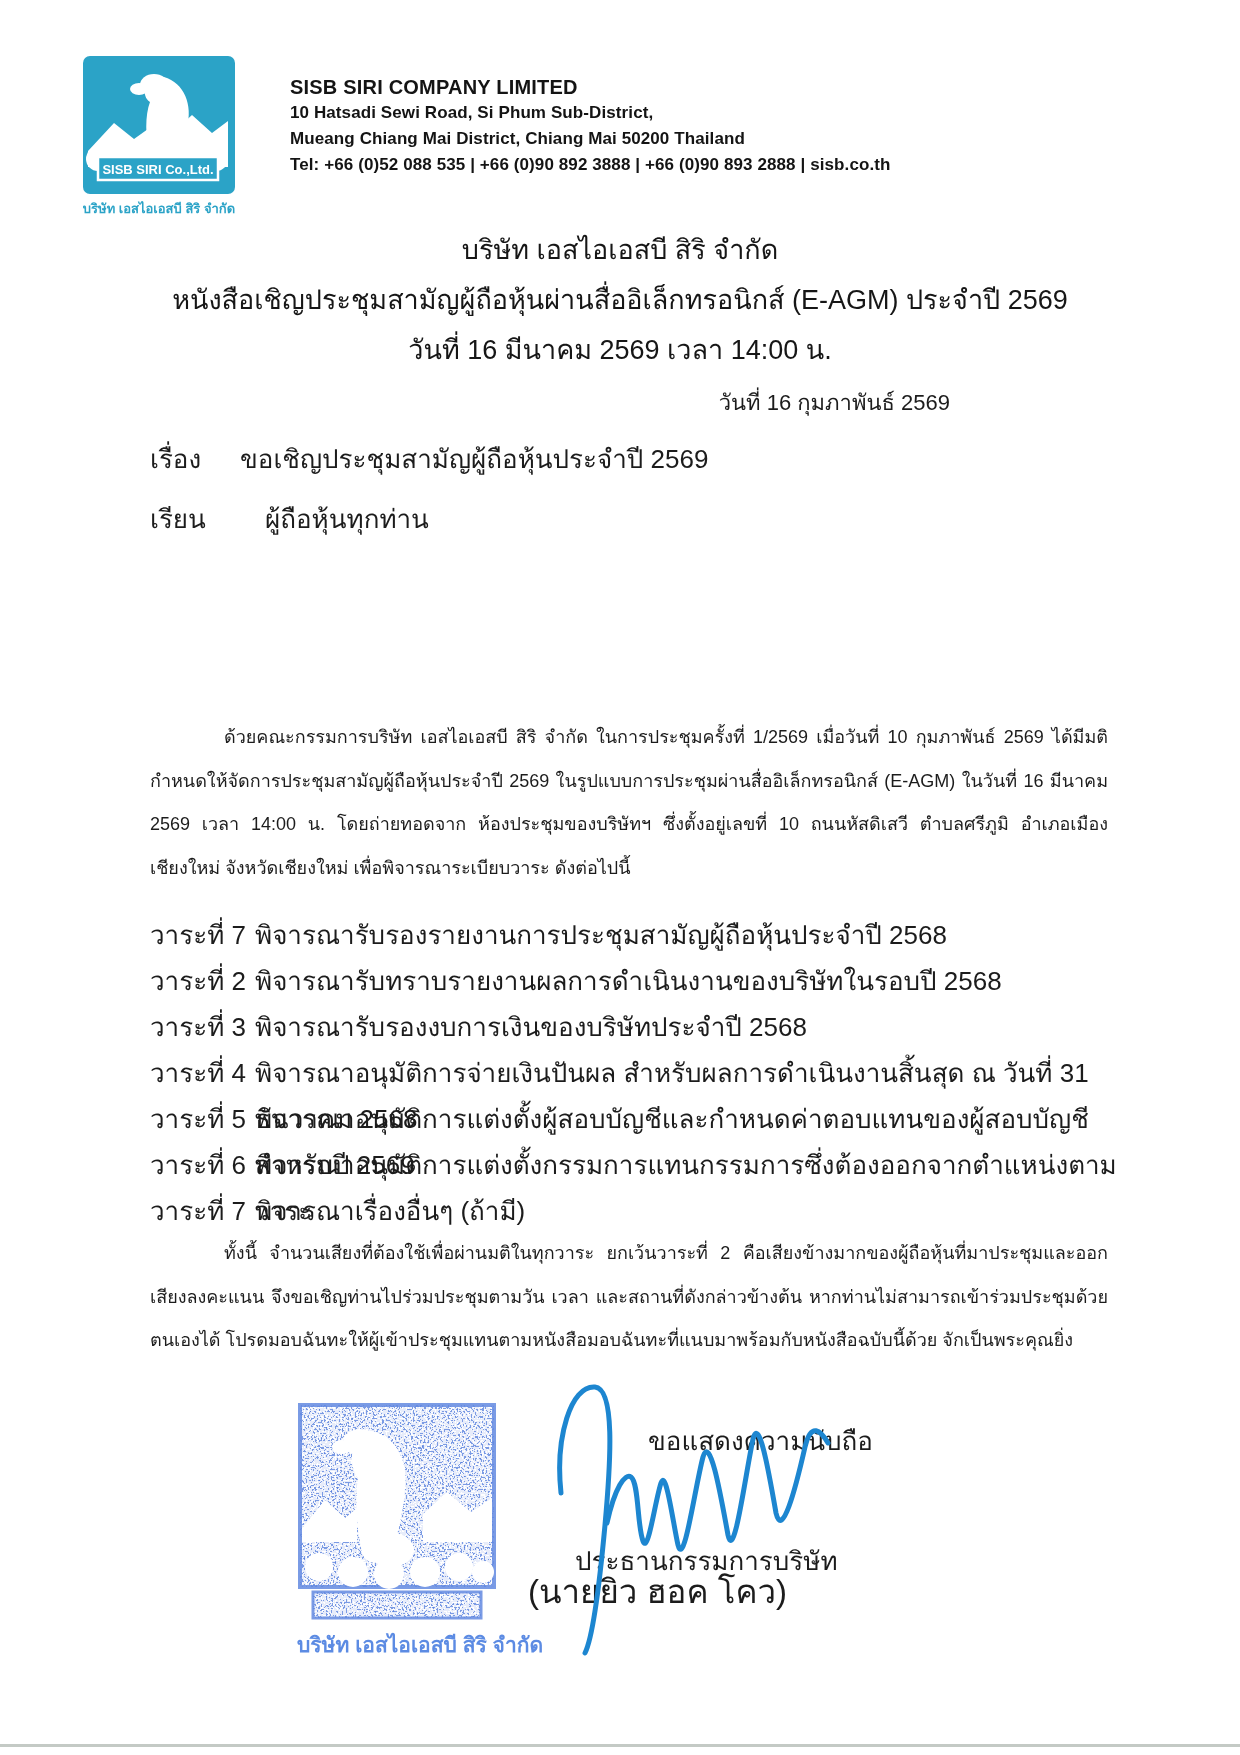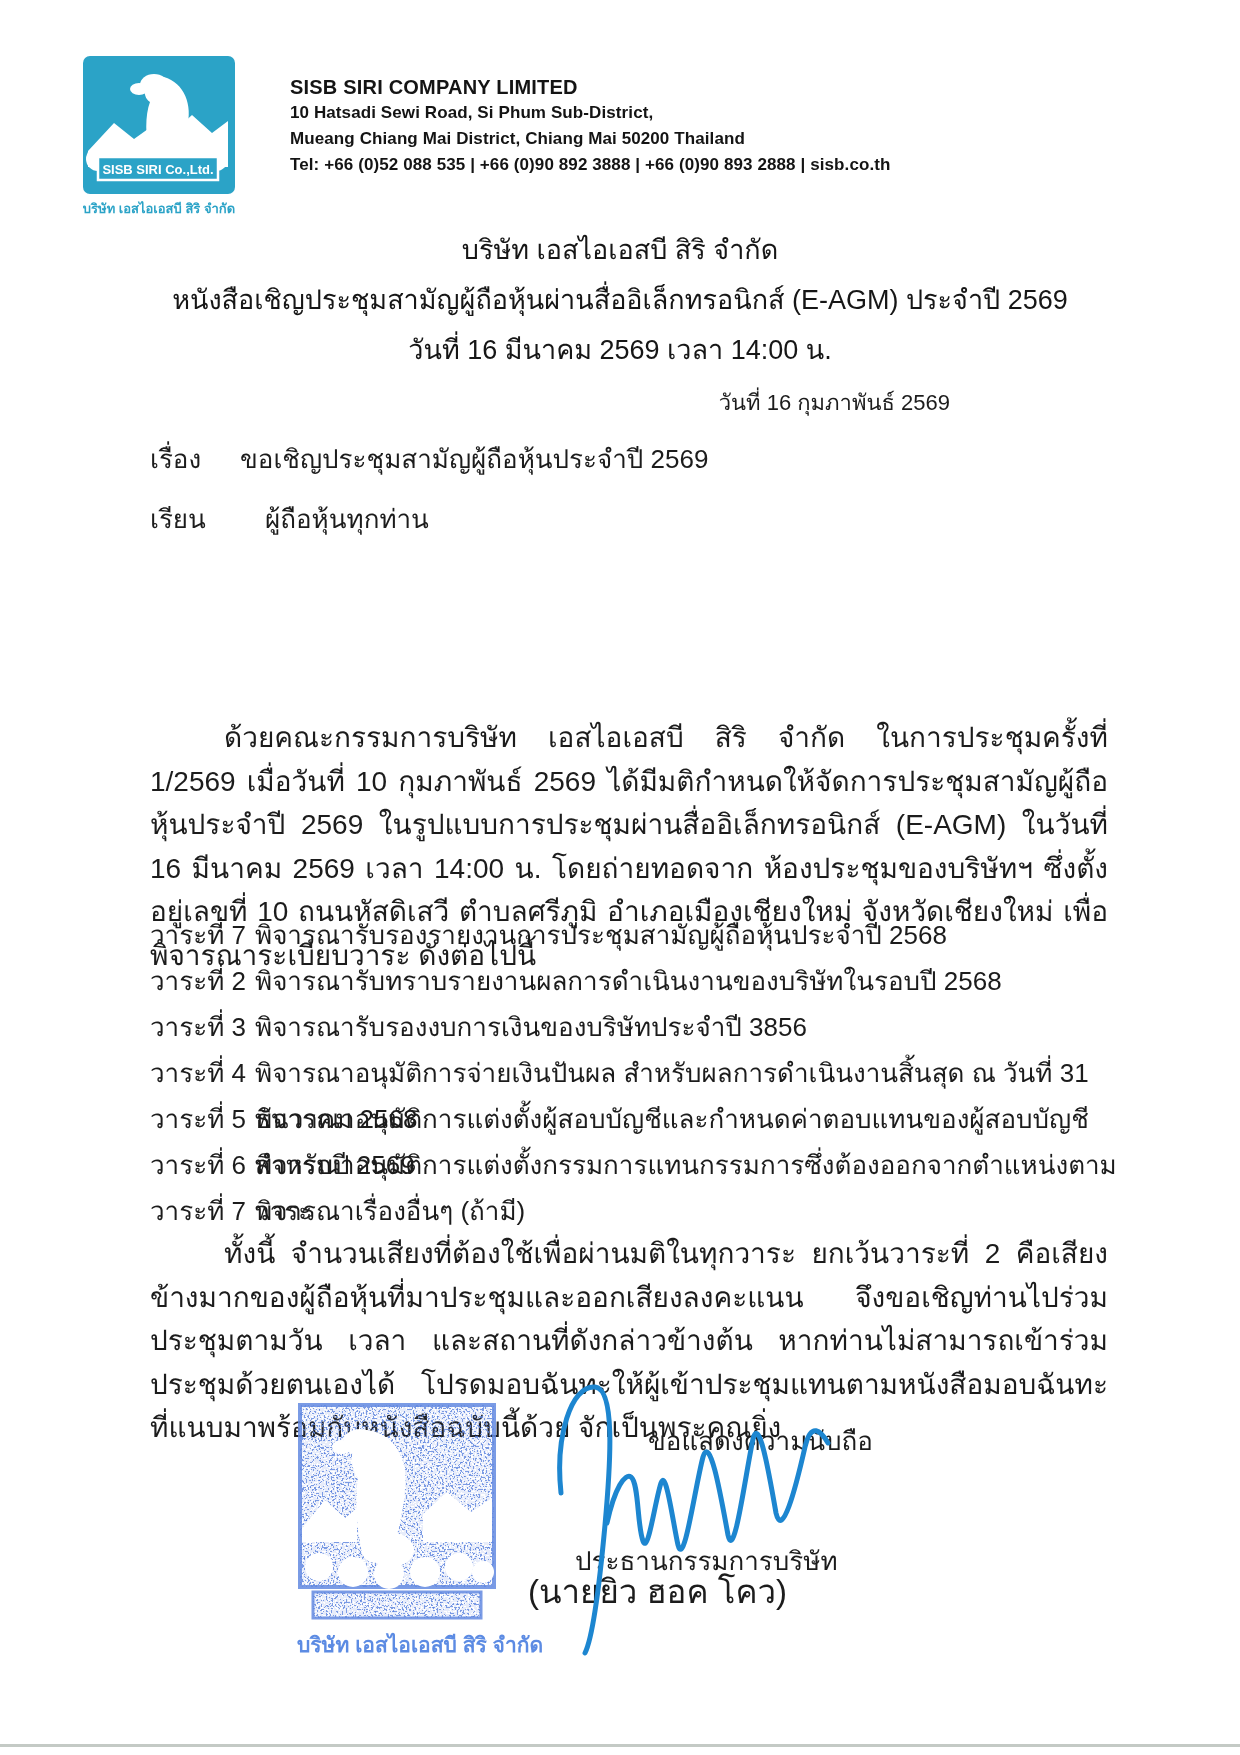--- a/index.html
+++ b/index.html
@@ -31,21 +31,21 @@
   .row-subject{top:438px;}
   .row-subject .field-label{width:90px;}
   .row-to{top:498px;gap:25px;}
   .row-to .field-label{width:90px;}
   .row-attach{top:558px;}
   .row-attach .field-label{width:153px;}
   .attach-list .attach-item{line-height:52px;height:52px;}
   
   .para{
     position:absolute;left:150px;width:958px;
-    font-size:28px;line-height:43.5px;
+    font-size:18px;line-height:43.5px;
     text-align:justify;text-indent:74px;color:#1c1c1c;
   }
   .para-body{top:716px;}
   .para-closing{top:1232px;}
   
   .agenda{position:absolute;left:150px;top:912px;width:970px;}
   .agenda-row{display:flex;height:46px;line-height:46px;font-size:26px;}
   .agenda-label{flex:0 0 105px;}
   .agenda-text{flex:1;}
   
@@ -122,21 +122,21 @@
     <div class="agenda-row">
       <div class="agenda-label">วาระที่ 7</div>
       <div class="agenda-text">พิจารณารับรองรายงานการประชุมสามัญผู้ถือหุ้นประจำปี 2568</div>
     </div>
     <div class="agenda-row">
       <div class="agenda-label">วาระที่ 2</div>
       <div class="agenda-text">พิจารณารับทราบรายงานผลการดำเนินงานของบริษัทในรอบปี 2568</div>
     </div>
     <div class="agenda-row">
       <div class="agenda-label">วาระที่ 3</div>
-      <div class="agenda-text">พิจารณารับรองงบการเงินของบริษัทประจำปี 3856</div>
+      <div class="agenda-text">พิจารณารับรองงบการเงินของบริษัทประจำปี 2568</div>
     </div>
     <div class="agenda-row">
       <div class="agenda-label">วาระที่ 4</div>
       <div class="agenda-text">พิจารณาอนุมัติการจ่ายเงินปันผล สำหรับผลการดำเนินงานสิ้นสุด ณ วันที่ 31 ธันวาคม 2568</div>
     </div>
     <div class="agenda-row">
       <div class="agenda-label">วาระที่ 5</div>
       <div class="agenda-text">พิจารณาอนุมัติการแต่งตั้งผู้สอบบัญชีและกำหนดค่าตอบแทนของผู้สอบบัญชีสำหรับปี 2569</div>
     </div>
     <div class="agenda-row">

